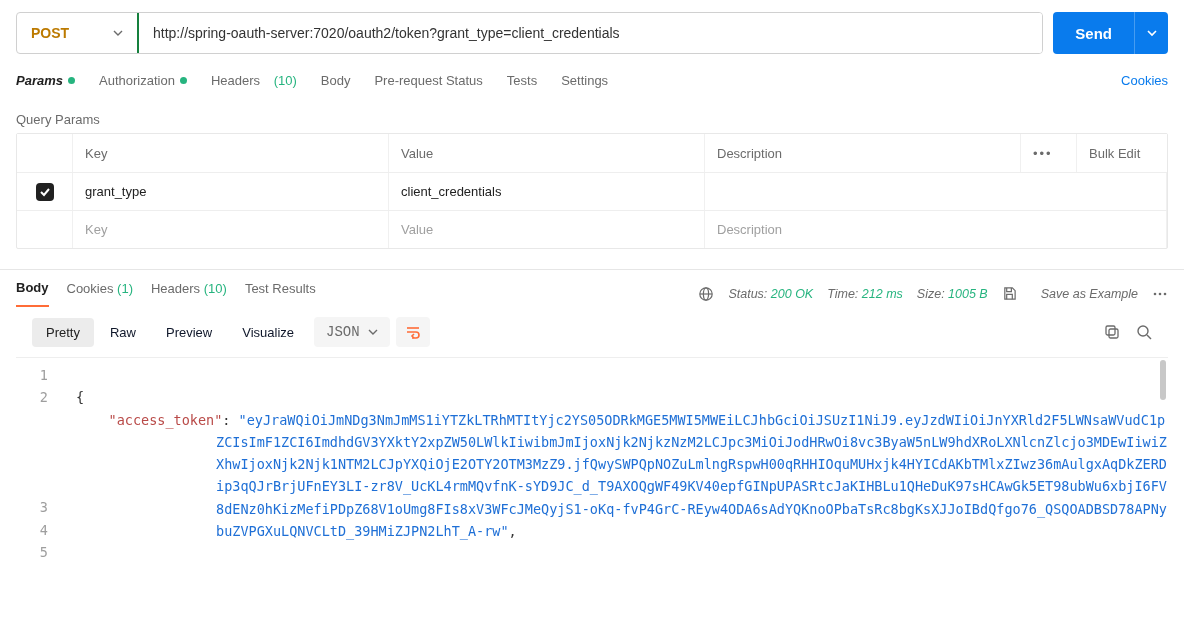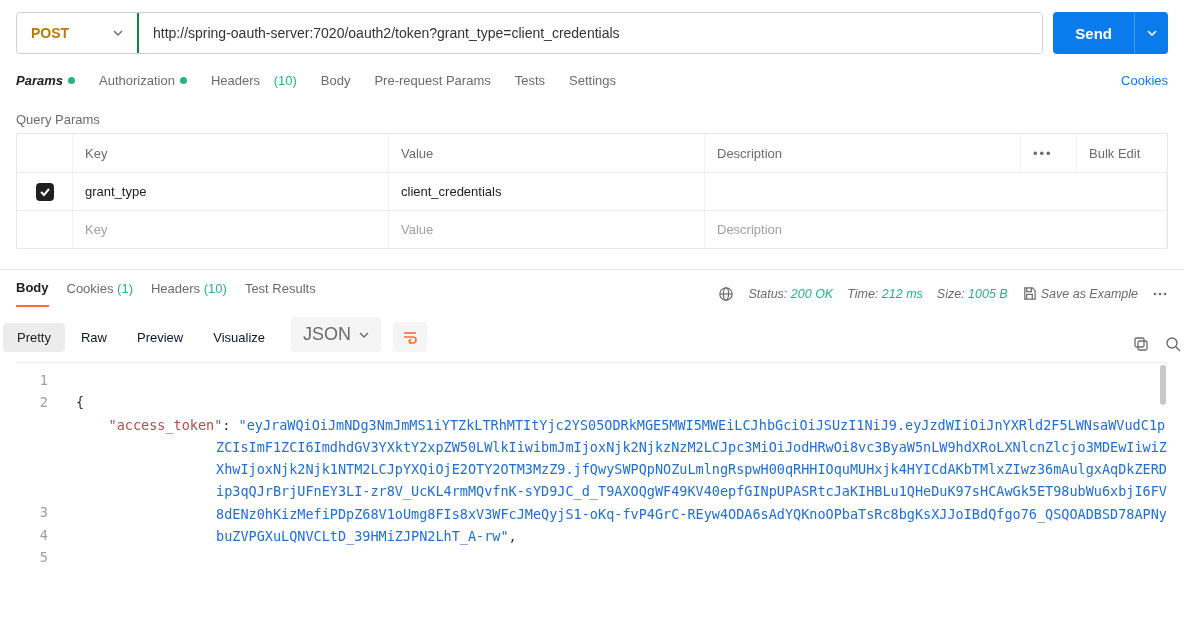--- a/index.html
+++ b/index.html
@@ -173,56 +173,55 @@
     margin-left: auto;
     display: flex;
     align-items: center;
     gap: 14px;
     color: #6b6b6b;
     font-size: 12.5px;
     font-style: italic;
   }
   .resp-meta .ok, .resp-meta .val { color: #26b47f; }
   .save-ex {
-    display: flex; align-items: center; gap: 4px; color: #6b6b6b;
+    display: flex; align-items: center; gap: 24px; color: #6b6b6b;
     font-size: 12.5px; cursor: pointer;
   }
   .globe, .disk, .moredots {
     color: #6b6b6b; cursor: pointer;
     display: flex; align-items: center;
   }
 
   
   .fmt-row {
     display: flex;
-    align-items: flex-end;
-    padding: 10px 3px;
-    gap: 6px;
+    align-items: center;
+    padding: 10px 32px;
   }
   .fmt-group { display: flex; gap: 2px; align-items: center; }
   .fmt-btn {
     padding: 7px 14px;
     border: none;
     background: transparent;
     color: #0f172a;
     border-radius: 4px;
     font-size: 13px;
     cursor: pointer;
   }
   .fmt-btn.active { background: #ececec; color: #212121; font-weight: 500; }
   .fmt-type {
     margin-left: 6px;
     background: #f5f5f5;
     border: none;
     border-radius: 4px;
     padding: 7px 12px;
     color: #6b6b6b;
-    font-size: 18px;
-    cursor: pointer;
-    display: flex; align-items: center; gap: 8px;
+    font-size: 14px;
+    cursor: pointer;
+    display: flex; align-items: center; gap: 8px; font-family: Liberation Mono, monospace;
   }
   .wrap-btn {
     margin-left: 6px;
     background: #f5f5f5;
     border: none;
     border-radius: 4px;
     width: 34px; height: 30px;
     cursor: pointer;
     display: flex; align-items: center; justify-content: center;
     color: #ff6c37;
@@ -298,21 +297,21 @@
       <span class="dot-green"></span>
   </div>
   <div class="tab">
     <span>Authorization</span>
       <span class="dot-green"></span>
   </div>
   <div class="tab">
     <span>Headers</span>&nbsp;<span class="count-green">(10)</span>
   </div>
   <div class="tab">Body</div>
-  <div class="tab">Pre-request Params</div>
+  <div class="tab">Pre-request Status</div>
   <div class="tab">Tests</div>
   <div class="tab">Settings</div>
   <div class="right">Cookies</div>
 </div>
 
 <div class="section-title">Query Params</div>
 
 <div class="params-table">
   <div class="row head">
     <div class="cell"></div>

